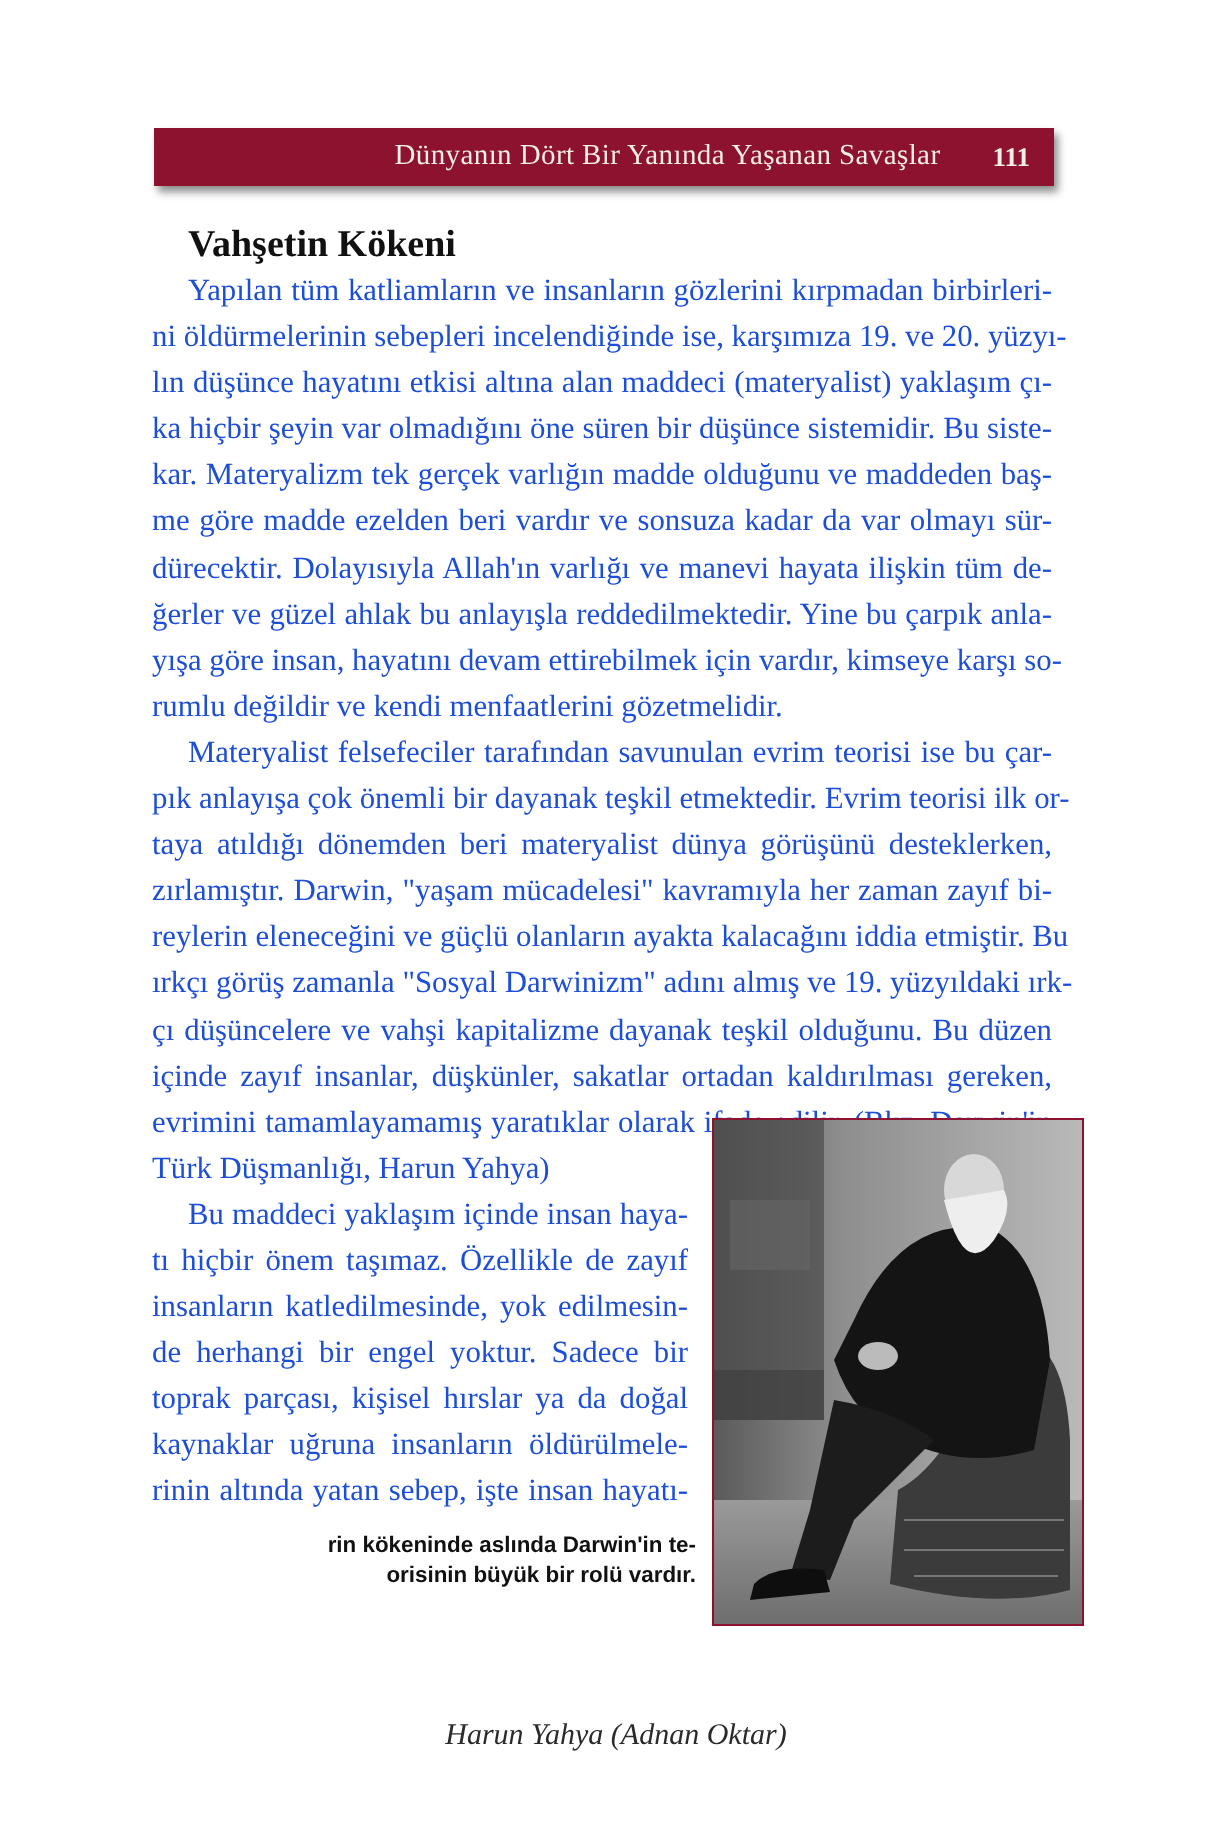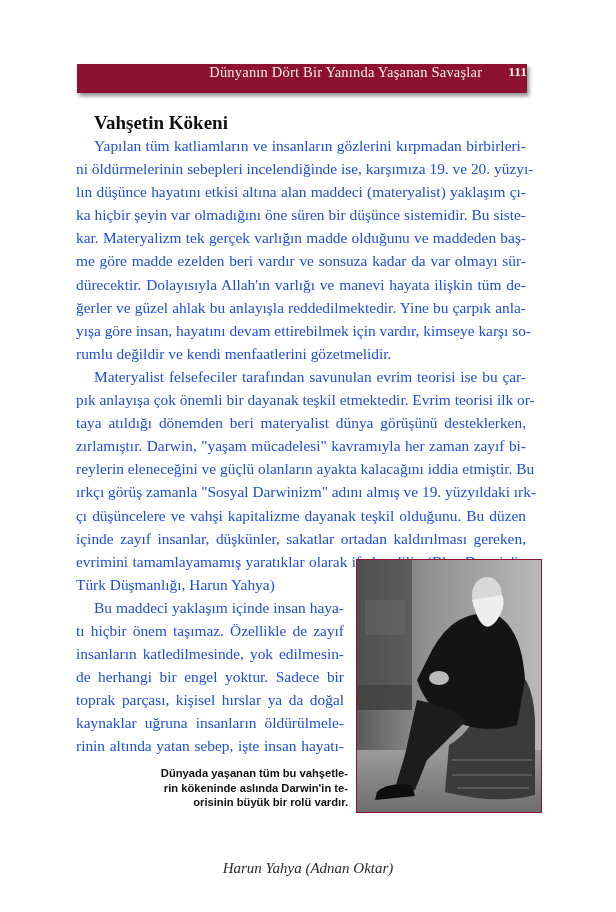--- a/index.html
+++ b/index.html
@@ -4,25 +4,25 @@
   <style>
     html, body { margin: 0; padding: 0; }
     body {
       width: 616px; height: 912px; background: #ffffff; position: relative; overflow: hidden;
       font-family: "DejaVu Serif", "Liberation Serif", serif; color: #1a1a1a;
     }
     .header-bar {
       position: absolute; left: 77px; top: 64px; width: 450px; height: 29px;
       background: #8c1230;
       box-shadow: 2px 3px 4px rgba(0,0,0,0.45);
-      display: flex; align-items: flex-start; justify-content: flex-end;
+      display: flex; align-items: center; justify-content: flex-end;
       color: #f5efe6; font-family: "Liberation Serif", serif;
     }
     .header-title { font-size: 14.5px; letter-spacing: 0.2px; margin-right: 26px; }
-    .header-page { font-size: 13.5px; font-weight: bold; margin-right: 0; }
+    .header-page { font-size: 13.5px; font-weight: bold; margin-right: 12px; }
     .section-title {
       position: absolute; left: 94px; top: 112px;
       font-family: "Liberation Serif", serif; font-weight: bold; font-size: 19px; color: #111;
     }
     .body-text {
       position: absolute; left: 76px; top: 134px; width: 450px;
       font-family: "Liberation Serif", serif; font-size: 15.4px; line-height: 23.1px;
       color: #1d4ed8;
     }
     .line { white-space: nowrap; text-align: justify; text-align-last: justify; display: block; height: 23.1px; }
@@ -113,18 +113,17 @@
     <path d="M70 100 Q95 45 140 55 Q165 70 168 120 L160 165 Q125 175 95 160 Q70 150 60 120 Z" fill="#141414"></path>
     <path d="M60 140 Q90 145 110 160 L70 200 L58 230 L38 228 L48 195 Z" fill="#1c1c1c"></path>
     <path d="M20 232 Q30 222 55 225 L58 236 L18 240 Z" fill="#0e0e0e"></path>
     <ellipse cx="82" cy="118" rx="10" ry="7" fill="#bbb"></ellipse>
     <ellipse cx="130" cy="35" rx="15" ry="18" fill="#d8d8d8"></ellipse>
     <path d="M115 40 Q125 80 140 60 Q150 45 145 35 Z" fill="#eeeeee"></path>
   </svg>
 </div>
 
 <div class="caption">
-  <div>Dünyada yaşanan tüm bu vahşetle-</div>
   <div>rin kökeninde aslında Darwin'in te-</div>
   <div>orisinin büyük bir rolü vardır.</div>
 </div>
 
 <div class="footer">Harun Yahya (Adnan Oktar)</div>
 
 </body></html>

